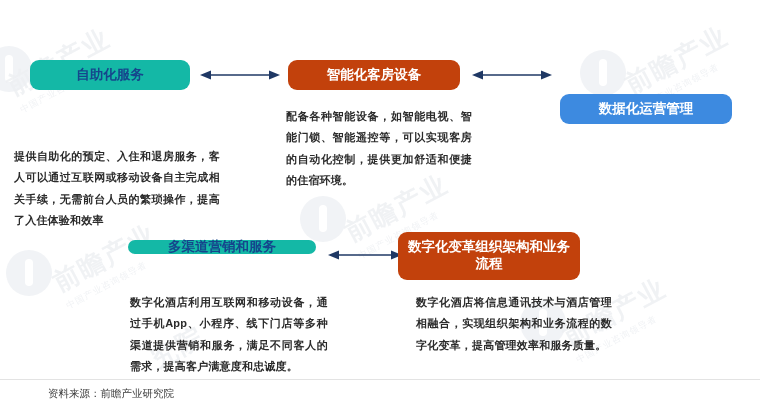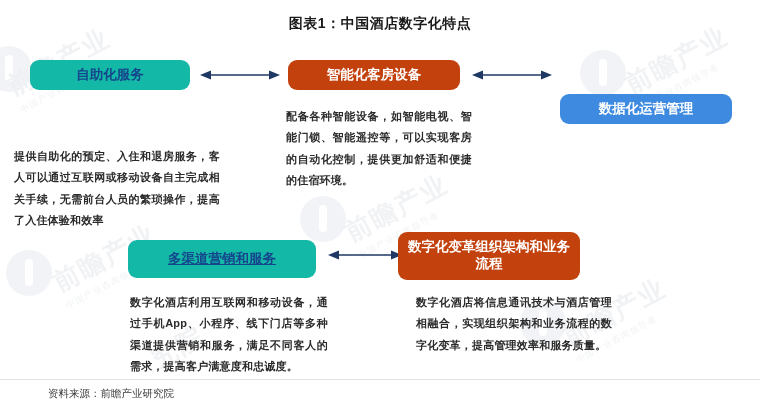--- a/index.html
+++ b/index.html
@@ -184,23 +184,20 @@
       <span class="sub"></span>
     </div>
 
     <div class="wm-circle" style="left:520px; top:300px;"></div>
     <div class="wm" style="left:562px; top:294px;">
       <span>前瞻产业</span>
       <span class="sub">中国产业咨询领导者</span>
     </div>
   </div>
 
-  <div class="title-bar">
-    <span class="title-text">图表1：中国酒店数字化特点</span>
-  </div>
 
   <div class="pill light" style="left:30px; top:60px; width:160px; height:30px;">
     <span>自助化服务</span>
   </div>
   <div class="para" style="left:14px; top:106px; width:206px;margin-top:40px;">提供自助化的预定、入住和退房服务，客人可以通过互联网或移动设备自主完成相关手续，无需前台人员的繁琐操作，提高了入住体验和效率</div>
 
   <svg class="arrow" style="left:200px; top:67px;" width="80" height="16" viewBox="0 0 80 16">
     <line x1="10" y1="8" x2="70" y2="8" stroke="#1f3864" stroke-width="1.6"></line>
     <polygon points="0,8 11,3.4 11,12.6" fill="#1f3864"></polygon>
     <polygon points="80,8 69,3.4 69,12.6" fill="#1f3864"></polygon>
@@ -214,21 +211,21 @@
   <svg class="arrow" style="left:472px; top:67px;" width="80" height="16" viewBox="0 0 80 16">
     <line x1="10" y1="8" x2="70" y2="8" stroke="#1f3864" stroke-width="1.6"></line>
     <polygon points="0,8 11,3.4 11,12.6" fill="#1f3864"></polygon>
     <polygon points="80,8 69,3.4 69,12.6" fill="#1f3864"></polygon>
   </svg>
 
   <div class="pill strong" style="left:560px; top:60px; width:172px; height:30px;">
     <span>数据化运营管理</span>
   </div>
 
-  <div class="pill light" style="left:128px; top:240px; width:188px; height:38px;text-decoration:underline;">
+  <div class="pill light" style="left:128px; top:240px; width:188px; height:14px;">
     <span>多渠道营销和服务</span>
   </div>
   <div class="para" style="left:130px; top:292px; width:198px;">数字化酒店利用互联网和移动设备，通过手机App、小程序、线下门店等多种渠道提供营销和服务，满足不同客人的需求，提高客户满意度和忠诚度。</div>
 
   <svg class="arrow" style="left:328px; top:247px;" width="74" height="16" viewBox="0 0 74 16">
     <line x1="10" y1="8" x2="64" y2="8" stroke="#1f3864" stroke-width="1.6"></line>
     <polygon points="0,8 11,3.4 11,12.6" fill="#1f3864"></polygon>
     <polygon points="74,8 63,3.4 63,12.6" fill="#1f3864"></polygon>
   </svg>
 

